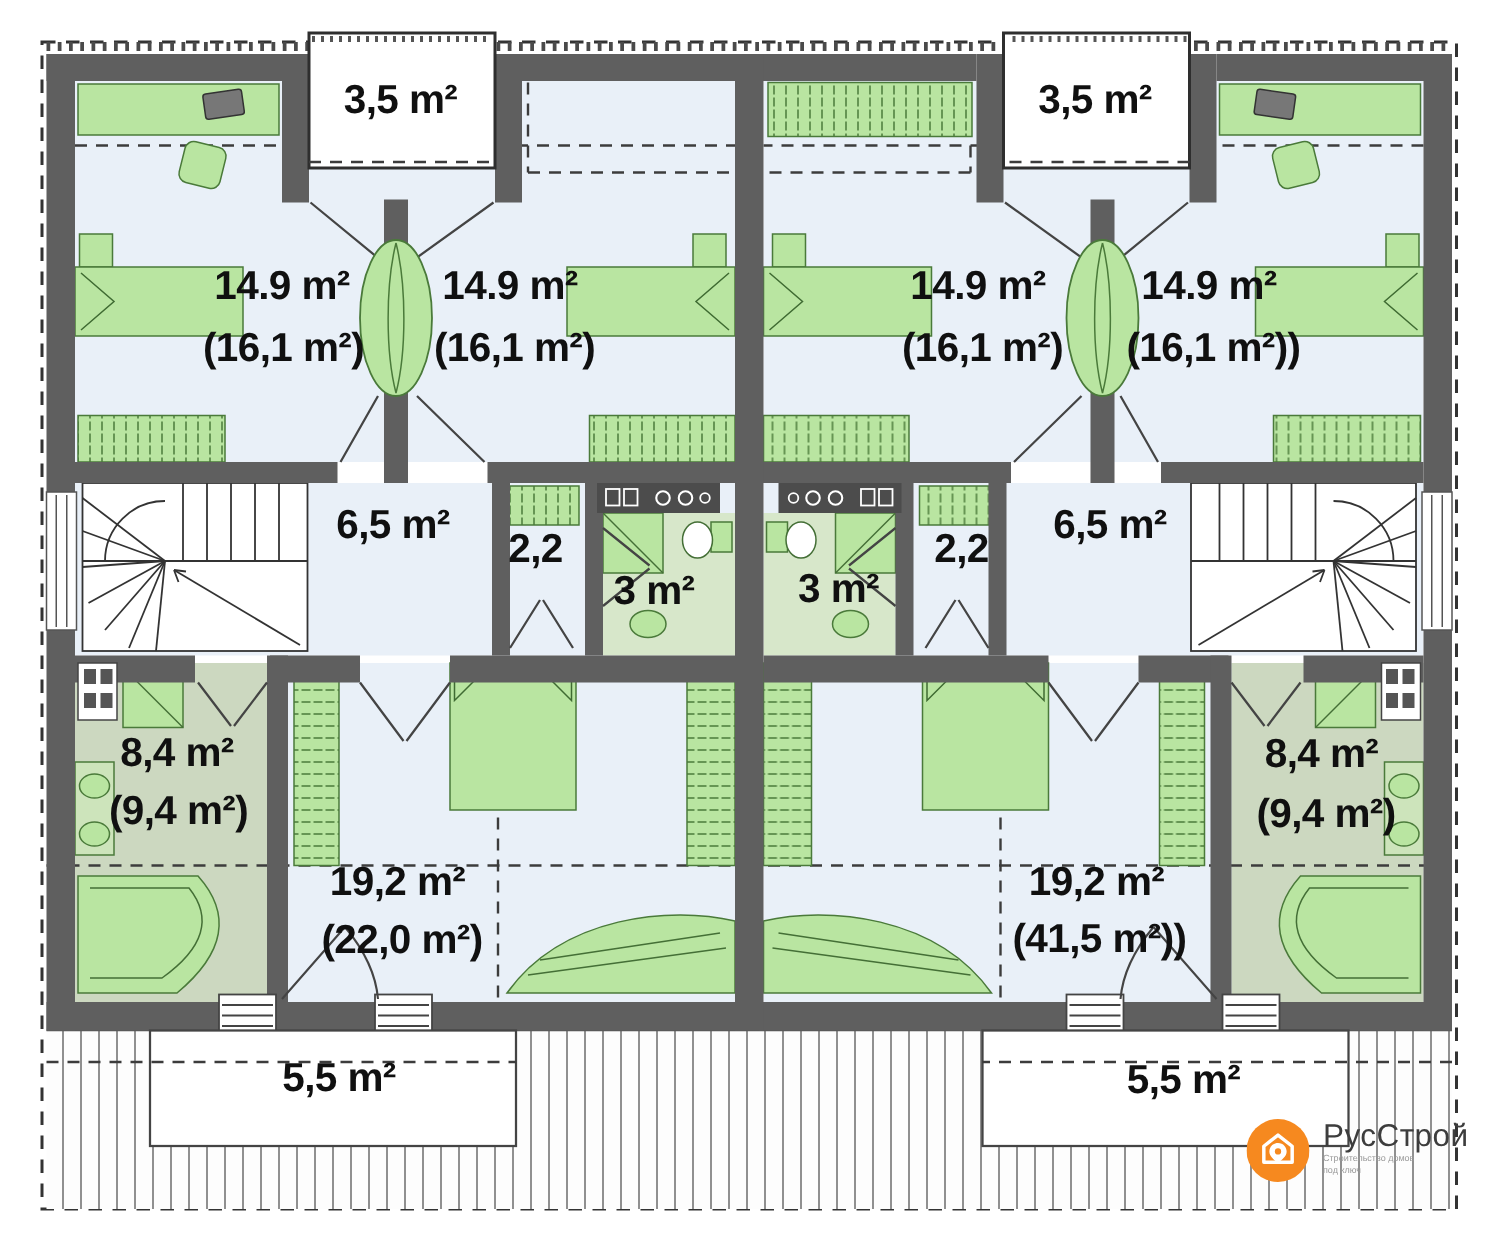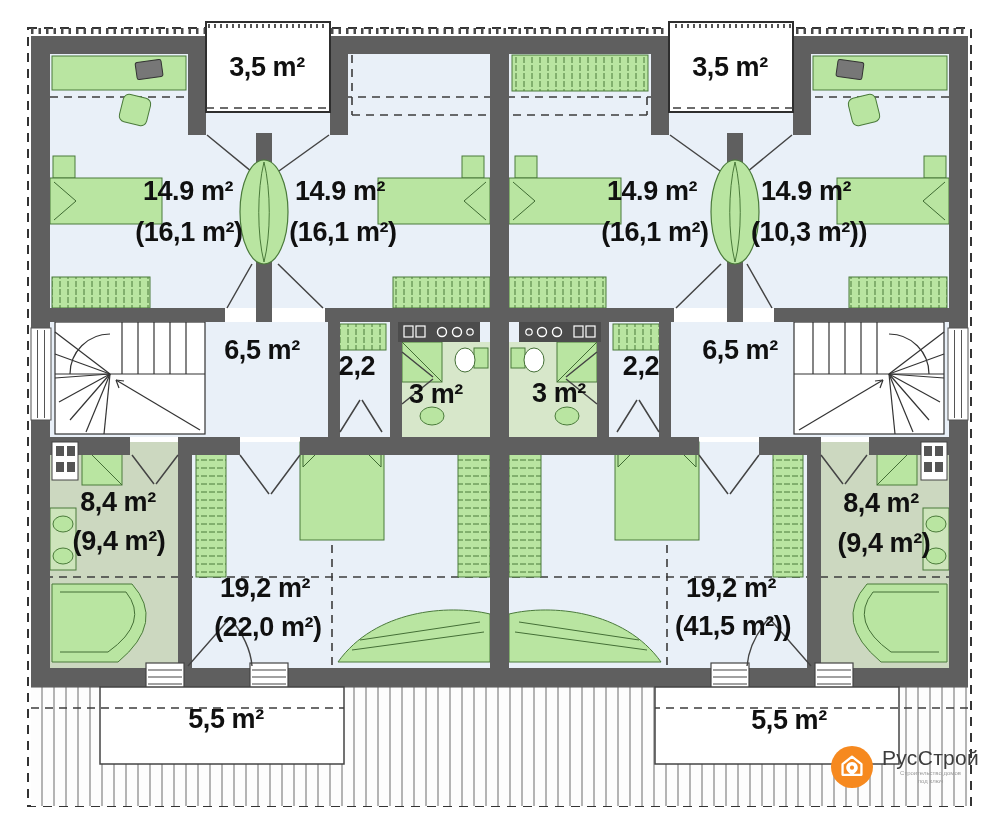--- a/index.html
+++ b/index.html
@@ -1,17 +1,17 @@
 <!DOCTYPE html>
 <html><head>
 <meta charset="utf-8">
 <style>
   html,body{margin:0;padding:0;background:#fff;}
   .stage{position:relative;width:1000px;height:825px;background:#fff;overflow:hidden;
-         font-family:"Liberation Sans",sans-serif;text-align:center;}
+         font-family:"Liberation Sans",sans-serif;}
   svg.plan{position:absolute;left:0;top:0;}
   .lbl{position:absolute;transform:translate(-50%,-50%);font-weight:bold;font-size:27px;
        color:#101010;white-space:nowrap;letter-spacing:-0.4px;}
   .logo{position:absolute;left:831px;top:746px;display:flex;align-items:flex-start;gap:9px;}
   .logo-badge{width:42px;height:42px;display:block;}
   .logo-title{font-size:21px;font-weight:normal;color:#3d3d3d;line-height:23px;letter-spacing:0.3px;}
   .logo-tag{font-size:6px;color:#999;line-height:7px;margin-top:1px;}
 </style>
 </head>
 <body>
@@ -205,21 +205,21 @@
   <div class="lbl" style="left:118px;top:502px">8,4 m²</div>
   <div class="lbl" style="left:119px;top:541px">(9,4 m²)</div>
   <div class="lbl" style="left:265px;top:588px">19,2 m²</div>
   <div class="lbl" style="left:268px;top:627px">(22,0 m²)</div>
   <div class="lbl" style="left:226px;top:719px">5,5 m²</div>
 
   <div class="lbl" style="left:730px;top:67px">3,5 m²</div>
   <div class="lbl" style="left:652px;top:191px">14.9 m²</div>
   <div class="lbl" style="left:655px;top:232px">(16,1 m²)</div>
   <div class="lbl" style="left:806px;top:191px">14.9 m²</div>
-  <div class="lbl" style="left:809px;top:232px">(10,3 m²))</div>
+  <div class="lbl" style="left:809px;top:232px">(16,1 m²))</div>
   <div class="lbl" style="left:740px;top:350px">6,5 m²</div>
   <div class="lbl" style="left:641px;top:366px">2,2</div>
   <div class="lbl" style="left:559px;top:393px">3 m²</div>
   <div class="lbl" style="left:881px;top:503px">8,4 m²</div>
   <div class="lbl" style="left:884px;top:543px">(9,4 m²)</div>
   <div class="lbl" style="left:731px;top:588px">19,2 m²</div>
   <div class="lbl" style="left:733px;top:626px">(41,5 m²))</div>
   <div class="lbl" style="left:789px;top:720px">5,5 m²</div>
 </div>
 

